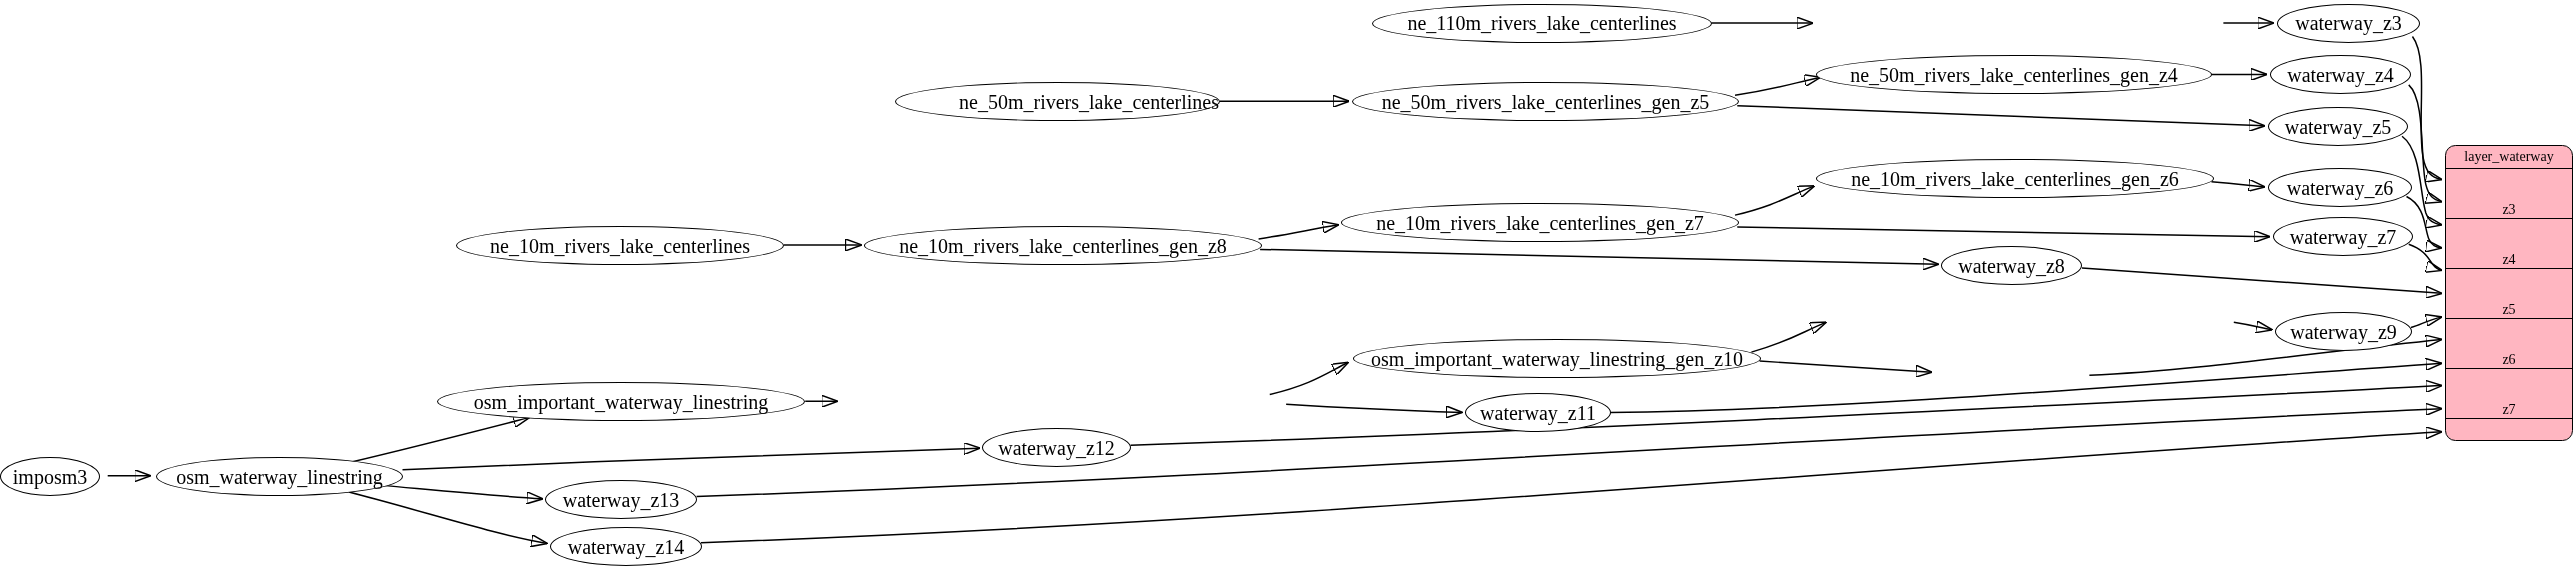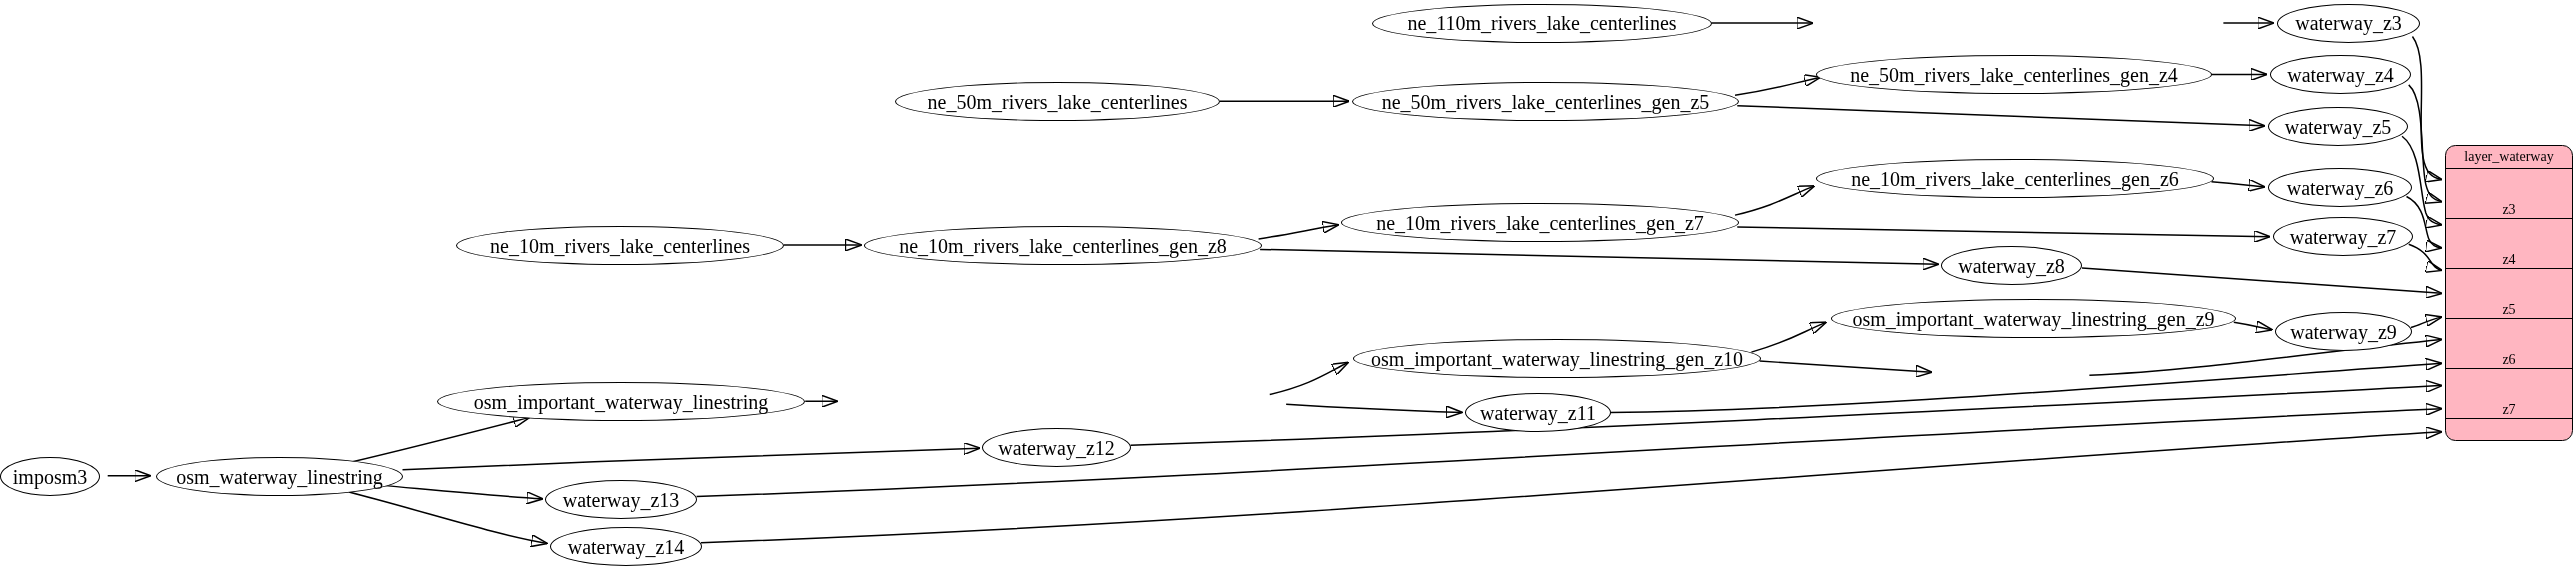--- a/index.html
+++ b/index.html
@@ -73,27 +73,24 @@
     </div>
   <div class="node" style="left:156px;top:457px;width:247px;height:39px;">
       <span>osm_waterway_linestring</span>
     </div>
   <div class="node" style="left:437px;top:382px;width:368px;height:39px;">
       <span>osm_important_waterway_linestring</span>
     </div>
   <div class="node" style="left:1353px;top:339px;width:408px;height:39px;">
       <span>osm_important_waterway_linestring_gen_z10</span>
     </div>
-  <div class="node" style="left:1831px;top:299px;width:405px;height:39px;">
-      <span>osm_important_waterway_linestring_gen_z9</span>
-    </div>
   <div class="node" style="left:1372px;top:3.7px;width:340px;height:39px;">
       <span>ne_110m_rivers_lake_centerlines</span>
     </div>
-  <div class="node" style="left:895px;top:82px;width:325px;height:39px;">
+  <div class="node" style="left:895px;top:82px;width:325px;height:39px;justify-content:flex-end;">
       <span>ne_50m_rivers_lake_centerlines</span>
     </div>
   <div class="node" style="left:1352px;top:82px;width:387px;height:39px;">
       <span>ne_50m_rivers_lake_centerlines_gen_z5</span>
     </div>
   <div class="node" style="left:1816px;top:55px;width:396px;height:39px;">
       <span>ne_50m_rivers_lake_centerlines_gen_z4</span>
     </div>
   <div class="node" style="left:456px;top:226px;width:328px;height:39px;">
       <span>ne_10m_rivers_lake_centerlines</span>

